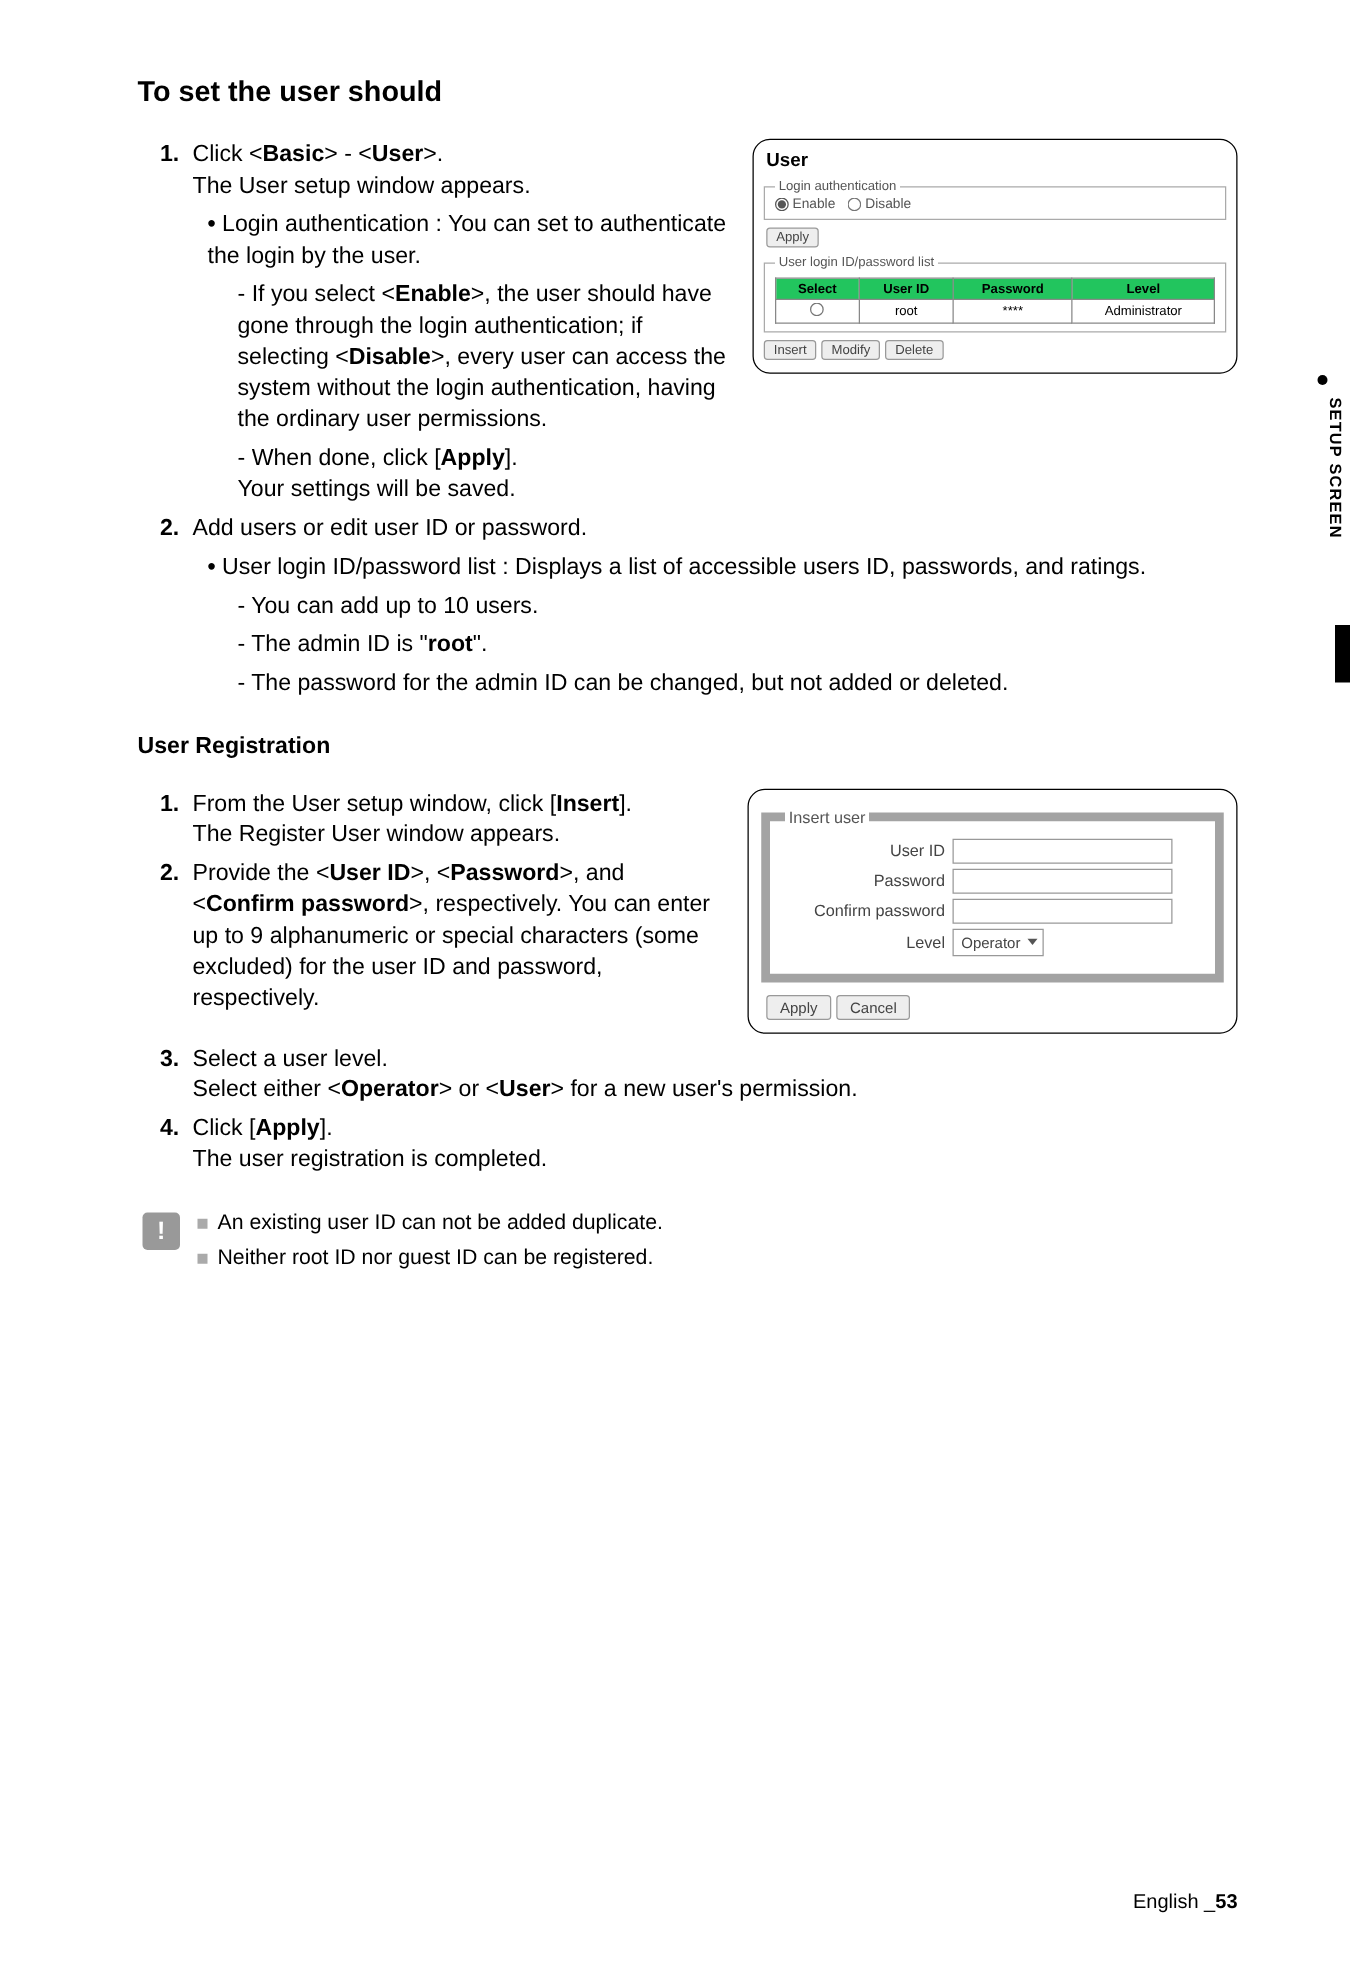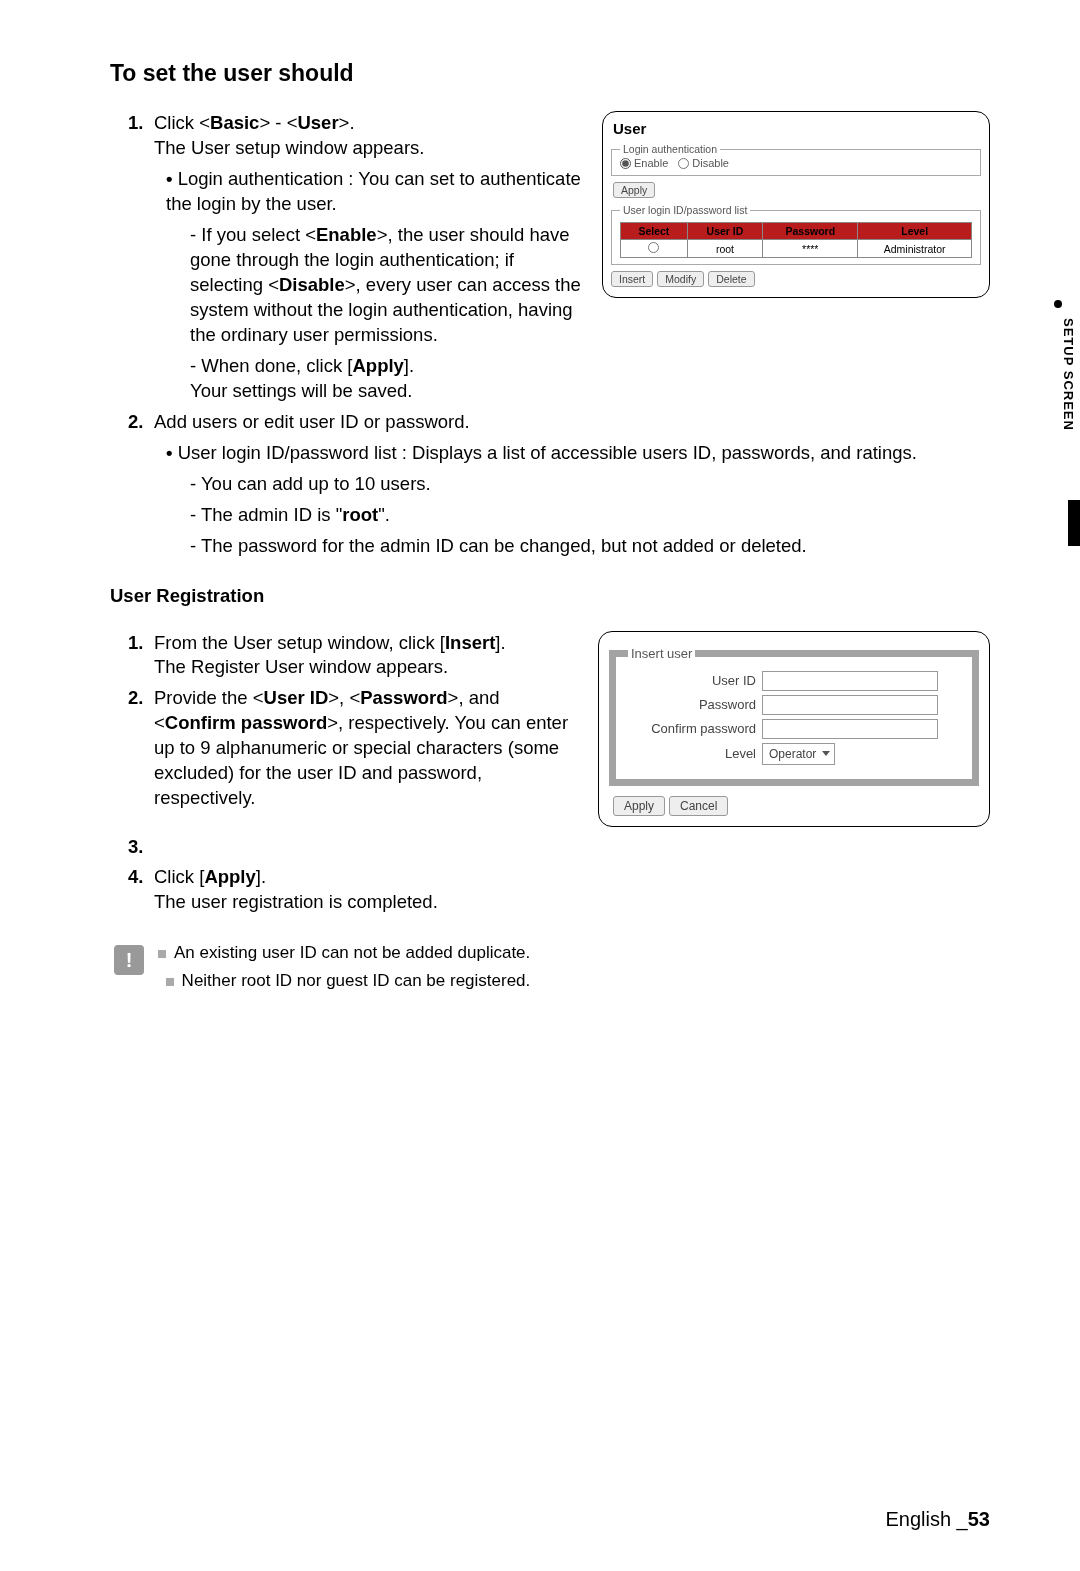--- a/index.html
+++ b/index.html
@@ -102,21 +102,21 @@
   border-collapse: collapse;
   width: 100%;
   margin-top: 4px;
 }
 table.user-table th, table.user-table td {
   border: 1px solid #888;
   font-size: 10.5px;
   padding: 2px 6px;
   text-align: center;
 }
-table.user-table th { font-weight: bold; background: #b91c1c; }
+table.user-table th { font-weight: bold; background: #22c55e; }
 
 
 .fig2 {
   float: right;
   width: 370px;
   border: 1.5px solid #000;
   border-radius: 14px;
   padding: 10px;
   margin: 0 0 8px 14px;
   font-size: 13px;
@@ -179,27 +179,27 @@
   margin-left: 4px;
 }
 .note-list { font-size: 17px; }
 .note-list .sq {
   display: inline-block;
   width: 8px; height: 8px;
   background: #aaa;
   margin-right: 8px;
   vertical-align: middle;
 }
-.note-list div { margin-bottom: 8px; text-align: right; }
+.note-list div { margin-bottom: 8px; }
 
 .footer {
   position: absolute;
   bottom: 40px;
   right: 90px;
-  font-size: 20px;
+  font-size: 16px;
 }
 .footer .pg { font-weight: bold; }
 </style>
 </head>
 <body>
 
 <div class="page">
 
   <div class="side-tab">
     <div class="dot"></div>
@@ -325,20 +325,24 @@
     <span class="num">2.</span>
     <div>
       <span>Provide the &lt;</span><b>User ID</b><span>&gt;, &lt;</span><b>Password</b><span>&gt;, and &lt;</span><b>Confirm password</b><span>&gt;, respectively. You can enter up to 9 alphanumeric or special characters (some excluded) for the user ID and password, respectively.</span>
     </div>
   </div>
 
   <div class="clear"></div>
 
   <div class="para indent1 row">
     <span class="num">3.</span>
+    <div>
+      <span>Select a user level.</span><br>
+      <span>Select either &lt;</span><b>Operator</b><span>&gt; or &lt;</span><b>User</b><span>&gt; for a new user's permission.</span>
+    </div>
   </div>
 
   <div class="para indent1 row">
     <span class="num">4.</span>
     <div>
       <span>Click [</span><b>Apply</b><span>].</span><br>
       <span>The user registration is completed.</span>
     </div>
   </div>
 

